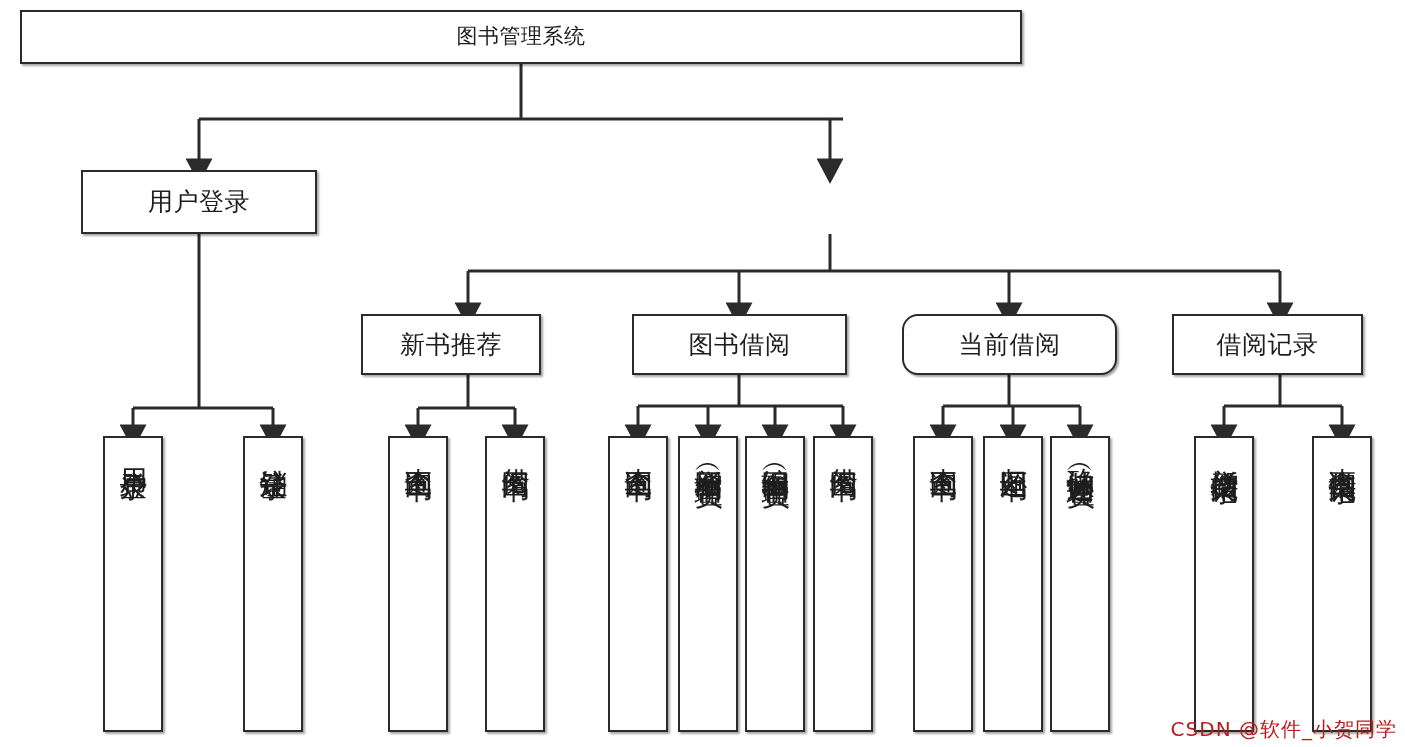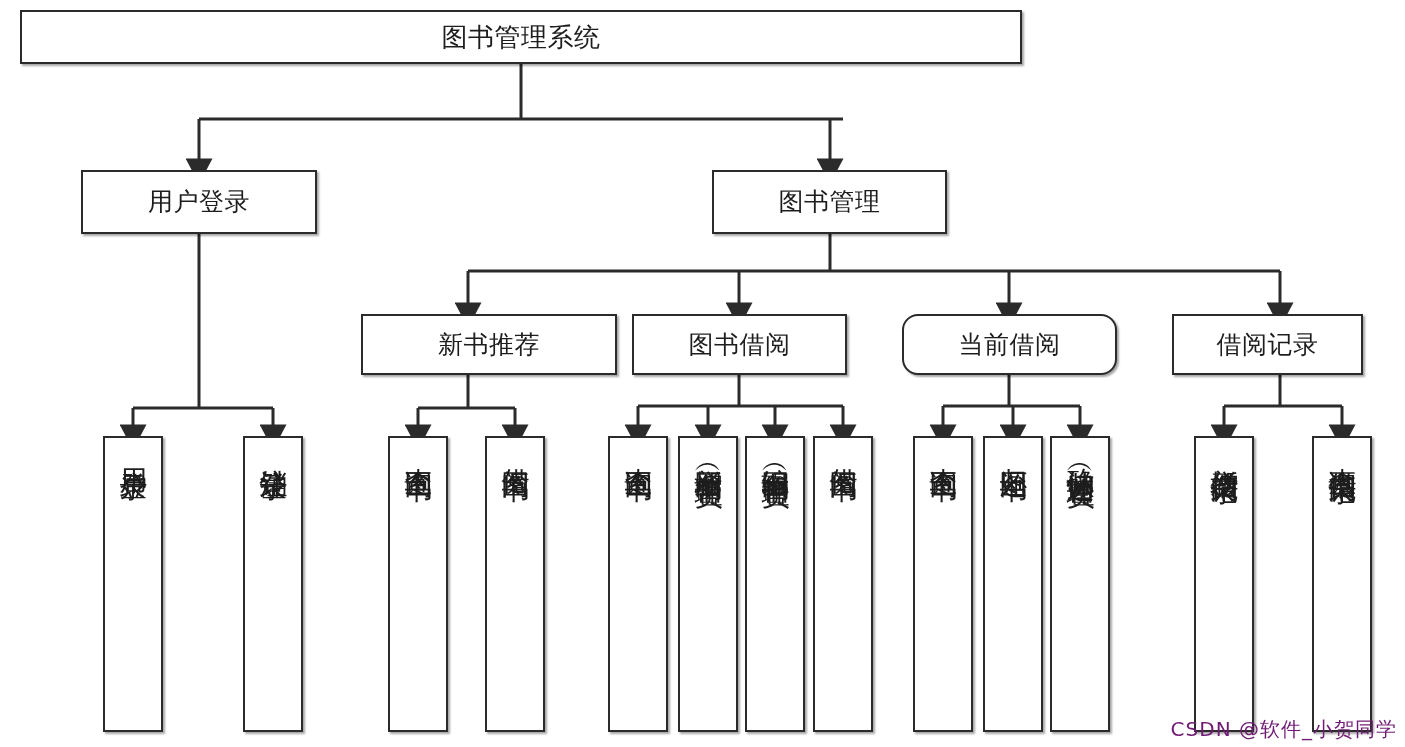--- a/index.html
+++ b/index.html
@@ -39,39 +39,39 @@
     text-align:center;
     line-height:1.02;
     color:#1d1d1d;
     white-space:nowrap;
   }
   
   .node.h .lbl{
     font-size:25px;
     letter-spacing:0.5px;
   }
-  .node.root .lbl{ font-size:26px; }
+  .node.root .lbl{ font-size:21px; }
   
   .node.v{
     align-items:flex-start;
     padding-top:8px;
   }
   .node.v .lbl{
     writing-mode:vertical-rl;
     text-orientation:upright;
     font-size:28px;
     line-height:1.0;
     letter-spacing:2px;
   }
   #watermark{
     position:absolute;
     right:8px;
     bottom:4px;
     font-size:20px;
-    color:#701a75;
+    color:#b91c1c;
     letter-spacing:1px;
     z-index:5;
     white-space:nowrap;
     user-select:none;
   }
 </style>
 </head>
 <body>
 
 <div id="canvas">
@@ -126,25 +126,22 @@
     </g>
   </svg>
 
   <div class="node h root" style="left: 20px; top: 10px; width: 1002px; height: 54px;">
     <span class="lbl">图书管理系统</span>
   </div>
 
   <div class="node h" style="left: 81px; top: 170px; width: 236px; height: 64px;">
     <span class="lbl">用户登录</span>
   </div>
-  <div class="node h" style="left: 712px; top: 170px; width: 235px; height: 64px;">
-    <span class="lbl">图书管理</span>
-  </div>
 
-  <div class="node h" style="left: 361px; top: 314px; width: 256px; height: 61px;">
+  <div class="node h" style="left: 361px; top: 314px; width: 180px; height: 61px;">
     <span class="lbl">新书推荐</span>
   </div>
   <div class="node h" style="left: 632px; top: 314px; width: 215px; height: 61px;">
     <span class="lbl">图书借阅</span>
   </div>
   <div class="node h" style="left: 902px; top: 314px; width: 215px; height: 61px; border-radius: 16px;">
     <span class="lbl">当前借阅</span>
   </div>
   <div class="node h" style="left: 1172px; top: 314px; width: 191px; height: 61px;">
     <span class="lbl">借阅记录</span>

